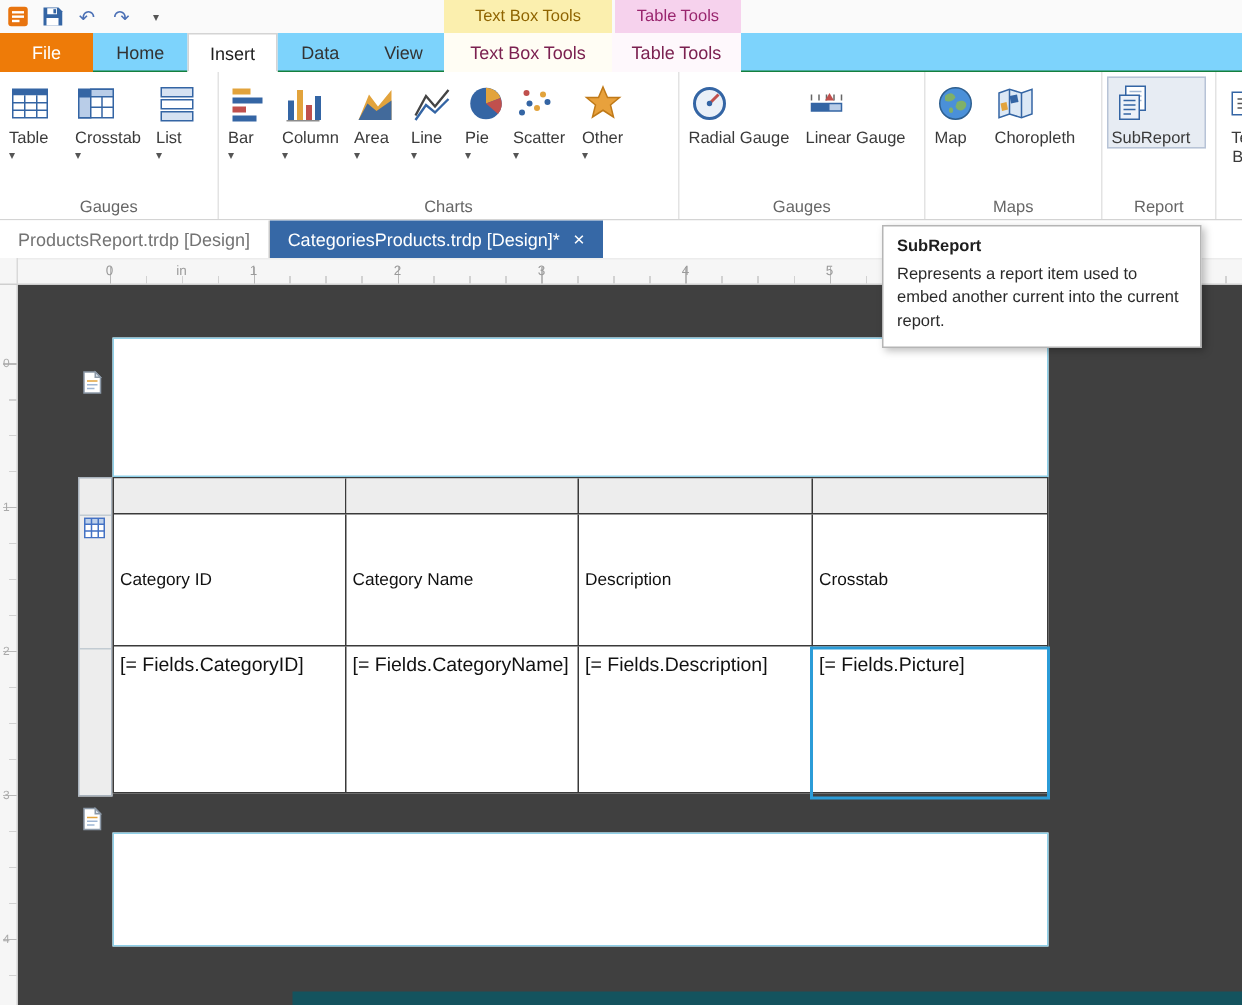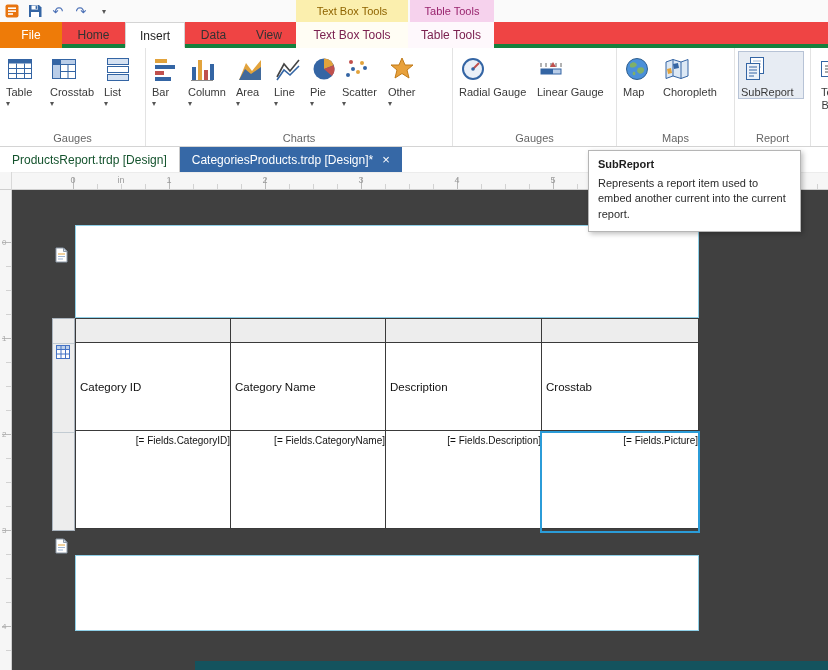--- a/index.html
+++ b/index.html
@@ -10,21 +10,21 @@
   .top-row { position:absolute; left:0; top:0; width:828px; height:22px; background:#FAFAFA; }
   .qat { display:flex; align-items:center; height:22px; padding-left:4px; gap:7px; }
   .qat .qicon { display:flex; align-items:center; justify-content:center; width:16px; height:16px; cursor:pointer; }
   .qat .glyph { font-size:13px; color:#4A6FB5; line-height:1; }
   .qat .caret { font-size:8px; color:#555; }
   .ctx-header { position:absolute; top:0; height:22px; display:flex; align-items:center; justify-content:center; font-size:11px; }
   .ctx-header.yellow { left:296px; width:112px; background:#FBEFAE; color:#8F6400; }
   .ctx-header.pink { left:410px; width:84px; background:#F6D2ED; color:#99256E; }
 
   
-  .tab-row { position:absolute; left:0; top:22px; width:828px; height:26px; display:flex; border-bottom:4px solid #15803d; background:#ef4444; }
+  .tab-row { position:absolute; left:0; top:22px; width:828px; height:26px; display:flex; border-bottom:1px solid #15803d; background:#7dd3fc; }
   .tab { height:26px; line-height:26px; text-align:center; font-size:12px; color:#333; cursor:pointer; flex:0 0 auto; }
   .tab.file { width:62px; background:#EE7B08; color:#fff; }
   .tab.t-home { width:63px; } .tab.t-insert { width:60px; } .tab.t-data { width:57px; } .tab.t-view { width:54px; }
   .tab.active { background:#fff; border:1px solid #D4D4D4; border-bottom:1px solid #fff; margin-bottom:-1px; z-index:2; color:#1E1E1E; }
   .tab.ctx { color:#7B2150; }
   .tab.ctx.tb { width:112px; background:#FFFDF4; }
   .tab.ctx.tt { width:86px; background:#FEF8FC; }
 
   
   .ribbon { position:absolute; left:0; top:48px; width:828px; height:99px; background:#fff; border-bottom:1px solid #D4D4D4; display:flex; }
@@ -35,21 +35,21 @@
   .rbtn .lbl { font-size:11px; color:#3A3A3A; margin-top:3px; white-space:nowrap; }
   .rbtn .dd { font-size:8px; color:#555; line-height:1; margin-top:2px; }
   .rbtn.hl { background:#E7ECF3; border-color:#B7C3D6; }
   .rgroup.clipped { border-right:none; overflow:visible; flex:0 0 18px; }
   .rbtn.part { width:34px; }
   .rbtn.part .lbl { white-space:normal; text-align:center; line-height:1.2; }
 
   
   .doc-tabs { position:absolute; left:0; top:147px; width:828px; height:25px; background:#fff; display:flex; }
   .dtab { height:25px; display:flex; align-items:center; padding:0 12px; font-size:12px; cursor:pointer; }
-  .dtab.inactive { background:#fff; color:#14532d; border-right:1px solid #C9C9C9; }
+  .dtab.inactive { background:#fff; color:#737373; border-right:1px solid #C9C9C9; }
   .dtab.active { background:#3668A6; color:#fff; gap:9px; }
   .dtab .close { font-size:13px; line-height:1; cursor:pointer; }
 
   
   .ruler-corner { position:absolute; left:0; top:172px; width:12px; height:18px; background:#F6F6F6; border-right:1px solid #D9D9D9; border-bottom:1px solid #CFCFCF; }
   .hruler { position:absolute; left:12px; top:172px; width:816px; height:18px; background:#F6F6F6; border-bottom:1px solid #CFCFCF; border-top:1px solid #ECECEC; }
   .hruler .ticks { position:absolute; left:61px; right:0; top:0; bottom:0;
     background-image: repeating-linear-gradient(to right, #B9B9B9 0 1px, transparent 1px 96px),
                       repeating-linear-gradient(to right, #D2D2D2 0 1px, transparent 1px 24px);
     background-size: 100% 11px, 100% 5px; background-position: left bottom, left bottom; background-repeat:no-repeat, no-repeat; }
@@ -74,21 +74,21 @@
 
   .design-table { position:absolute; left:63px; top:128px; width:624px; border:1px solid #3A3A3A; background:#fff; }
   .t-row { display:grid; grid-template-columns:155px 155px 156px 156px; }
   .t-row .t-cell { border-right:1px solid #3A3A3A; overflow:hidden; }
   .t-row .t-cell:last-child { border-right:none; }
   .t-row.strip { height:24px; border-bottom:1px solid #3A3A3A; }
   .t-row.strip .t-cell { background:#EDEDED; }
   .t-row.hdr { height:88px; border-bottom:1px solid #3A3A3A; }
   .t-row.hdr .t-cell { display:flex; align-items:center; padding-left:4px; font-size:11.5px; color:#111; cursor:text; }
   .t-row.data { height:97px; }
-  .t-row.data .t-cell { padding:4px 0 0 4px; font-size:10px; color:#111; cursor:text;text-align:right; }
+  .t-row.data .t-cell { padding:4px 0 0 4px; font-size:13px; color:#111; cursor:text; }
 
   .sel-overlay { position:absolute; left:528px; top:241px; width:160px; height:102px; border:2px solid #2B9CD8; background:transparent; cursor:move; }
 
   
   .tooltip { position:absolute; left:588px; top:150px; width:213px; background:#fff; border:1px solid #B5B5B5; box-shadow:2px 2px 5px rgba(0,0,0,.25); padding:7px 9px 9px; z-index:30; }
   .tooltip .tt-title { font-size:11px; font-weight:bold; color:#1E1E1E; margin-bottom:6px; }
   .tooltip .tt-body { font-size:11px; color:#2B2B2B; line-height:1.4; }
 
   .bottom-bar { position:absolute; left:195px; top:661px; width:633px; height:9px; background:#14535E; z-index:40; }
 </style>

